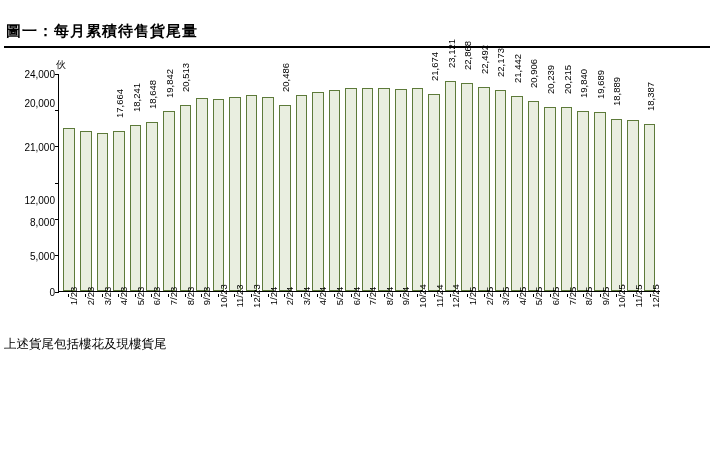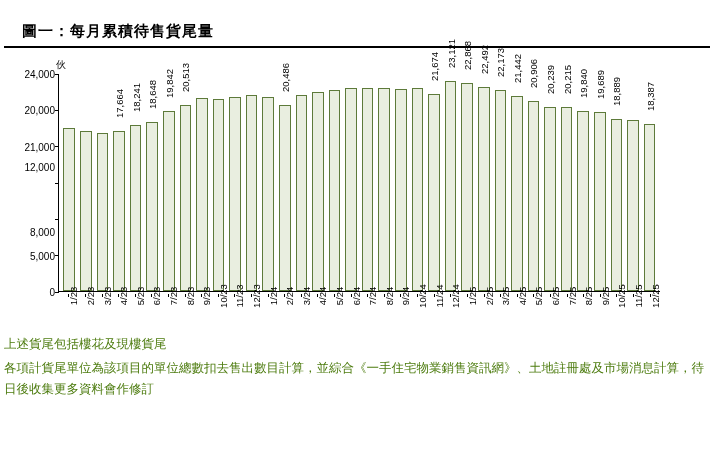--- a/index.html
+++ b/index.html
@@ -5,21 +5,21 @@
   html,body{margin:0;padding:0;}
   body{
     width:714px;height:449px;
     background:#ffffff;
     font-family:"Liberation Sans","DejaVu Sans",sans-serif;
     color:#000000;
     overflow:hidden;
     position:relative;
   }
   .title{
-    position:absolute;left:22px;top:22px;
+    position:absolute;left:6px;top:22px;
     font-size:15px;font-weight:bold;letter-spacing:1px;
     white-space:nowrap;
   }
   .title-rule{
     position:absolute;left:4px;top:46px;width:706px;height:2px;background:#000;
   }
 
   
   .chart{
     position:absolute;left:4px;top:58px;width:706px;height:265px;
@@ -79,21 +79,21 @@
     transform-origin:top center;
     font-size:9.5px;white-space:nowrap;display:block;
   }
   .xtick{
     position:absolute;left:50%;top:0;width:1px;height:3px;background:#000;
   }
 
   
   .notes{
     position:absolute;left:4px;top:334px;width:706px;
-    font-size:12.5px;line-height:21px;color:#4d7c0f;
+    font-size:12.5px;line-height:21px;color:#000000;
   }
   .notes p{margin:0 0 3px 0;}
 </style>
 </head>
 <body>
 
 <div class="title">圖一：每月累積待售貨尾量</div>
 <div class="title-rule"></div>
 
 <div class="chart">
@@ -226,27 +226,27 @@
         <div class="barwrap">
           <div class="bar" style="height: 167.015px;"></div>
           <div class="vlabel" style="bottom: 189.015px;">18,387</div>
         </div>
       </div>
     <div id="yticks">
         <div class="ytick" style="top: 218px;">0</div>
         <div class="ytickmark" style="top: 217.5px;"></div>
         <div class="ytick" style="top: 181.667px;">5,000</div>
         <div class="ytickmark" style="top: 181.167px;"></div>
-        <div class="ytick" style="top: 158px; margin-left: 19px;">8,000</div>
+        <div class="ytick" style="top: 148px; margin-left: 19px;">8,000</div>
         <div class="ytickmark" style="top: 144.833px;"></div>
-        <div class="ytick" style="top: 93px;">12,000</div>
+        <div class="ytick" style="top: 126px;">12,000</div>
         <div class="ytickmark" style="top: 108.5px;"></div>
         <div class="ytick" style="top: 72.6667px;">21,000</div>
         <div class="ytickmark" style="top: 72.1667px;"></div>
-        <div class="ytick" style="top: 36px; margin-left: 8px;">20,000</div>
+        <div class="ytick" style="top: 29px; margin-left: 8px;">20,000</div>
         <div class="ytickmark" style="top: 35.8333px;"></div>
         <div class="ytick" style="top: 0px; margin-left: 29px;">24,000</div>
         <div class="ytickmark" style="top: -0.5px;"></div>
       </div>
   </div>
   <div class="xlabels" id="xlabels">
       <div class="xlab">
         <div class="xtick"></div>
         <span>1/23</span>
       </div>
@@ -388,14 +388,13 @@
       </div>
       <div class="xlab">
         <div class="xtick"></div>
         <span>12/25</span>
       </div>
     </div>
 </div>
 
 <div class="notes">
   <p>上述貨尾包括樓花及現樓貨尾</p>
-  <p>各項計貨尾單位為該項目的單位總數扣去售出數目計算，並綜合《一手住宅物業銷售資訊網》、土地註冊處及市場消息計算，待日後收集更多資料會作修訂</p>
 </div>
 
 </body></html>

